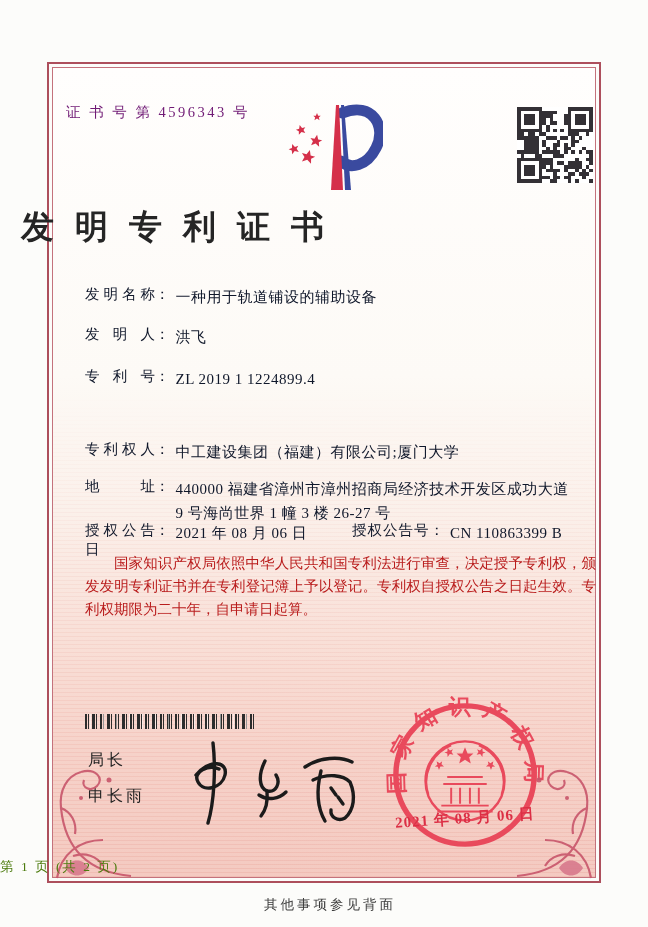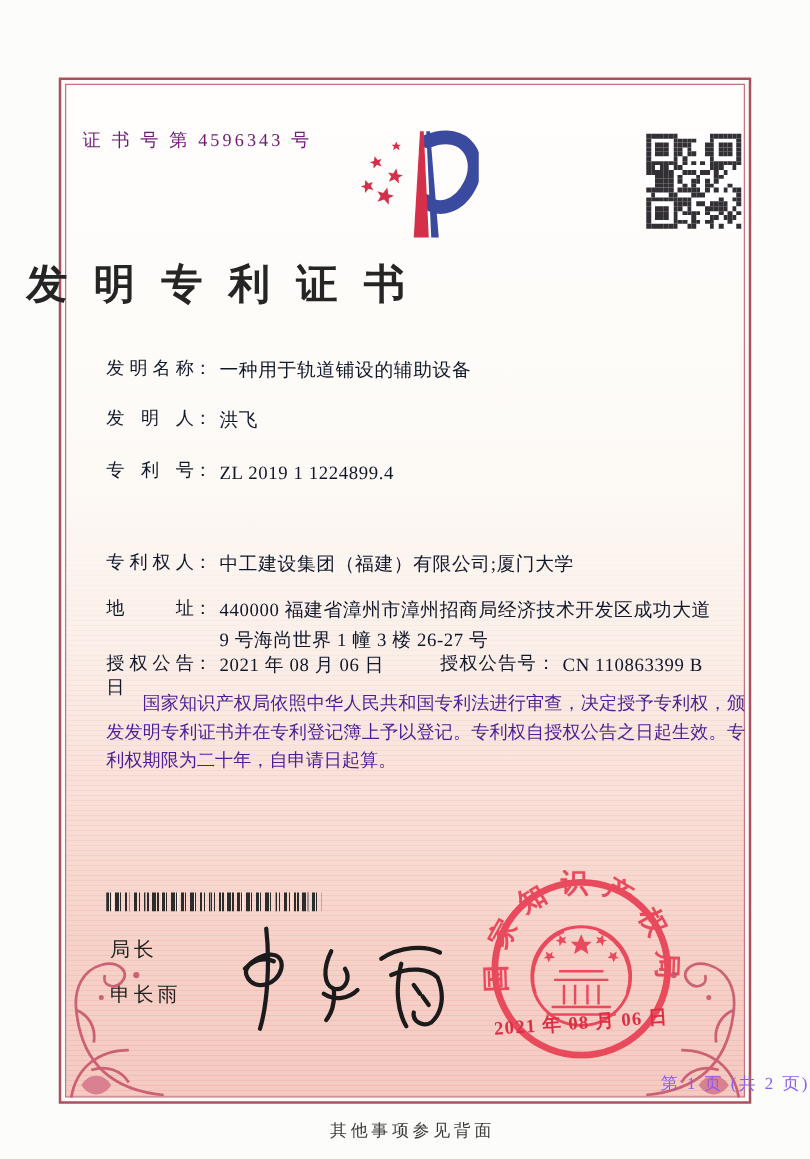--- a/index.html
+++ b/index.html
@@ -32,38 +32,38 @@
   .flabel { display: inline-block; width: 70px; font-size: 14.5px; text-align: justify; text-align-last: justify; vertical-align: top; }
   .fcolon { font-size: 14.5px; vertical-align: top; }
   .fvalue { display: inline-block; font-size: 15px; margin-left: 6px; vertical-align: top;
             max-width: 398px; line-height: 24px; letter-spacing: 0.5px; }
 
   .r0 { top: 285px; } .r1 { top: 325px; } .r2 { top: 367px; } .r3 { top: 405px; }
   .r4 { top: 440px; } .r5 { top: 477px; } .r6 { top: 521px; }
   .grant2 { position: absolute; left: 267px; top: 0; white-space: nowrap; }
 
   .paras { position: absolute; left: 85px; right: 52px; top: 552px; font-size: 14.5px;
-           line-height: 23px; color: #4c1d95; text-align: justify; }
+           line-height: 23px; color: #b91c1c; text-align: justify; }
   .paras p { text-indent: 2em; margin: 0; }
 
   .barcode { position: absolute; left: 85px; top: 714px; width: 172px; height: 15px;
       background:
         repeating-linear-gradient(90deg, transparent 0 5px, rgba(255,255,255,.5) 5px 6px, transparent 6px 13px),
         repeating-linear-gradient(90deg, #2c2c2c 0 2px, transparent 2px 3px, #2c2c2c 3px 4px,
           transparent 4px 7px, #2c2c2c 7px 10px, transparent 10px 11px, #2c2c2c 11px 12px, transparent 12px 15px); }
 
   .director-title { position: absolute; left: 88px; top: 750px; font-size: 16px; letter-spacing: 3px; color: #222; }
   .director-name  { position: absolute; left: 88px; top: 786px; font-size: 16px; letter-spacing: 3px; color: #222; }
   .signature { position: absolute; left: 168px; top: 731px; width: 208px; height: 102px; }
 
   .seal { position: absolute; left: 386px; top: 696px; width: 158px; height: 158px; opacity: 0.92; }
   .seal-date { position: absolute; left: 378px; top: 809px; width: 174px; text-align: center;
       font-size: 15px; color: #dc2f45; letter-spacing: 1px; transform: rotate(-4deg); font-weight: bold; }
 
-  .page-info { position: absolute; left: 0; right: 0; top: 858px; text-align: right; font-size: 13.5px; color: #8b5cf6; letter-spacing: 2px; }
+  .page-info { position: absolute; left: 0; right: 0; top: 858px; text-align: left; font-size: 13.5px; color: #4d7c0f; letter-spacing: 2px; }
   .footer-note { position: absolute; left: 12px; right: 0; top: 896px; text-align: center; font-size: 13.5px; color: #3a3a3a; letter-spacing: 3px; }
 
   .flourish { position: absolute; width: 84px; height: 124px; }
   .flourish.fl { left: 51px; top: 756px; }
   .flourish.fr { left: 513px; top: 756px; transform: scaleX(-1); }
 </style>
 </head>
 <body>
 
 <div class="page">

